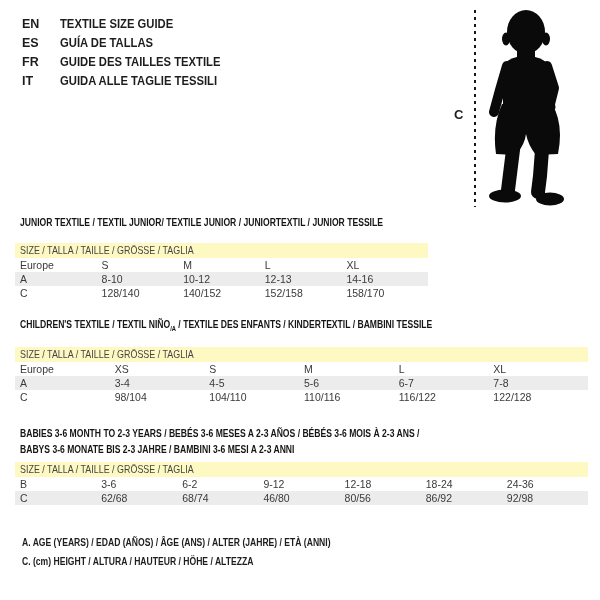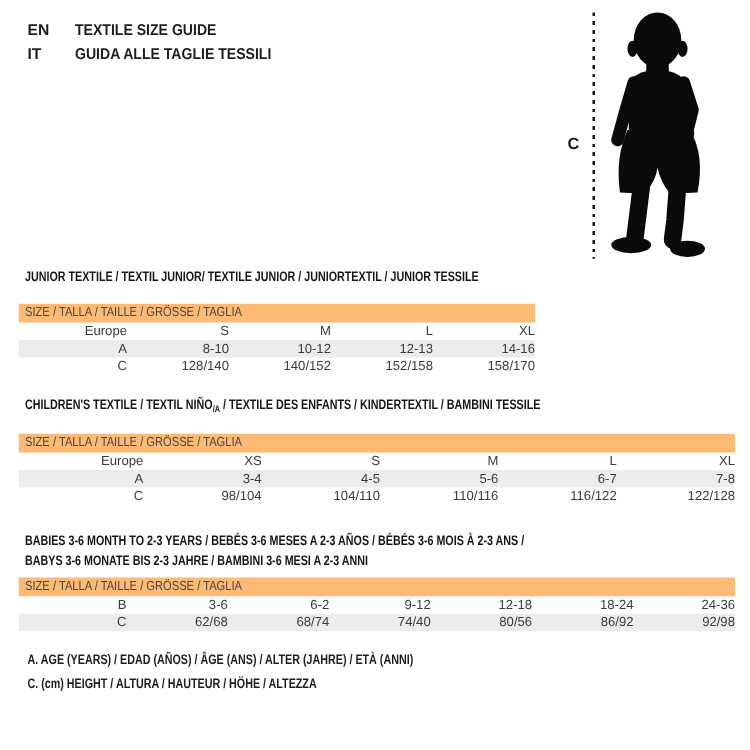--- a/index.html
+++ b/index.html
@@ -25,41 +25,49 @@
     left:474px;top:10px;width:2px;height:197px;
     background:repeating-linear-gradient(to bottom,#161616 0 3px,transparent 3px 7px);
   }
   .measure-label{left:454px;top:107px;font-weight:bold;font-size:13px;}
   .baby-svg{left:486px;top:8px;}
 
   
   .tbl-title{position:absolute;font-weight:bold;font-size:11px;color:#151515;}
   .size-table{position:absolute;}
   .t-head{
-    height:15px;line-height:15px;background:#fdba74;color:#454545;
+    height:15px;line-height:15px;background:#fef9c3;color:#454545;
     font-size:10.5px;padding-left:5px;box-sizing:border-box;overflow:hidden;
   }
   .t-row{display:flex;height:14px;line-height:14px;font-size:10.5px;color:#3a3a3a;}
   .t-row.shaded{background:#ececec;}
   .t-label{width:55px;flex:0 0 55px;padding-left:5px;box-sizing:border-box;text-align:left;}
-  .t-cell{flex:1;text-align:right;}
+  .t-cell{flex:1;text-align:left;}
 
   .sub{font-size:7.5px;vertical-align:-2.5px;font-weight:bold;}
 
   
-  .legend{top:519px;left:22px;}
+  .legend{top:533px;left:22px;}
   .legend-line{font-weight:bold;font-size:11px;line-height:19px;}
 </style>
 </head>
 <body>
 
 <div class="abs lang-list">
   <div class="lang-row">
     <span class="lang-code">EN</span>
     <span class="cx90">TEXTILE SIZE GUIDE</span>
+  </div>
+  <div class="lang-row">
+    <span class="lang-code">ES</span>
+    <span class="cx90">GUÍA DE TALLAS</span>
+  </div>
+  <div class="lang-row">
+    <span class="lang-code">FR</span>
+    <span class="cx90">GUIDE DES TAILLES TEXTILE</span>
   </div>
   <div class="lang-row">
     <span class="lang-code">IT</span>
     <span class="cx90">GUIDA ALLE TAGLIE TESSILI</span>
   </div>
 </div>
 
 <div class="abs height-line"></div>
 <div class="abs measure-label">C</div>
 <svg class="abs baby-svg" width="92" height="198" viewBox="0 0 92 198" aria-hidden="true">
@@ -148,21 +156,21 @@
       <div class="t-cell">6-2</div>
       <div class="t-cell">9-12</div>
       <div class="t-cell">12-18</div>
       <div class="t-cell">18-24</div>
       <div class="t-cell">24-36</div>
     </div>
     <div class="t-row shaded">
       <div class="t-cell t-label">C</div>
       <div class="t-cell">62/68</div>
       <div class="t-cell">68/74</div>
-      <div class="t-cell">74/40</div>
+      <div class="t-cell">46/80</div>
       <div class="t-cell">80/56</div>
       <div class="t-cell">86/92</div>
       <div class="t-cell">92/98</div>
     </div>
   </div>
 
 <div class="abs legend">
   <div class="legend-line"><span class="cx78">A. AGE (YEARS) / EDAD (AÑOS) / ÂGE (ANS) / ALTER (JAHRE) / ETÀ (ANNI)</span></div>
   <div class="legend-line"><span class="cx78">C. (cm) HEIGHT / ALTURA / HAUTEUR / HÖHE / ALTEZZA</span></div>
 </div>

